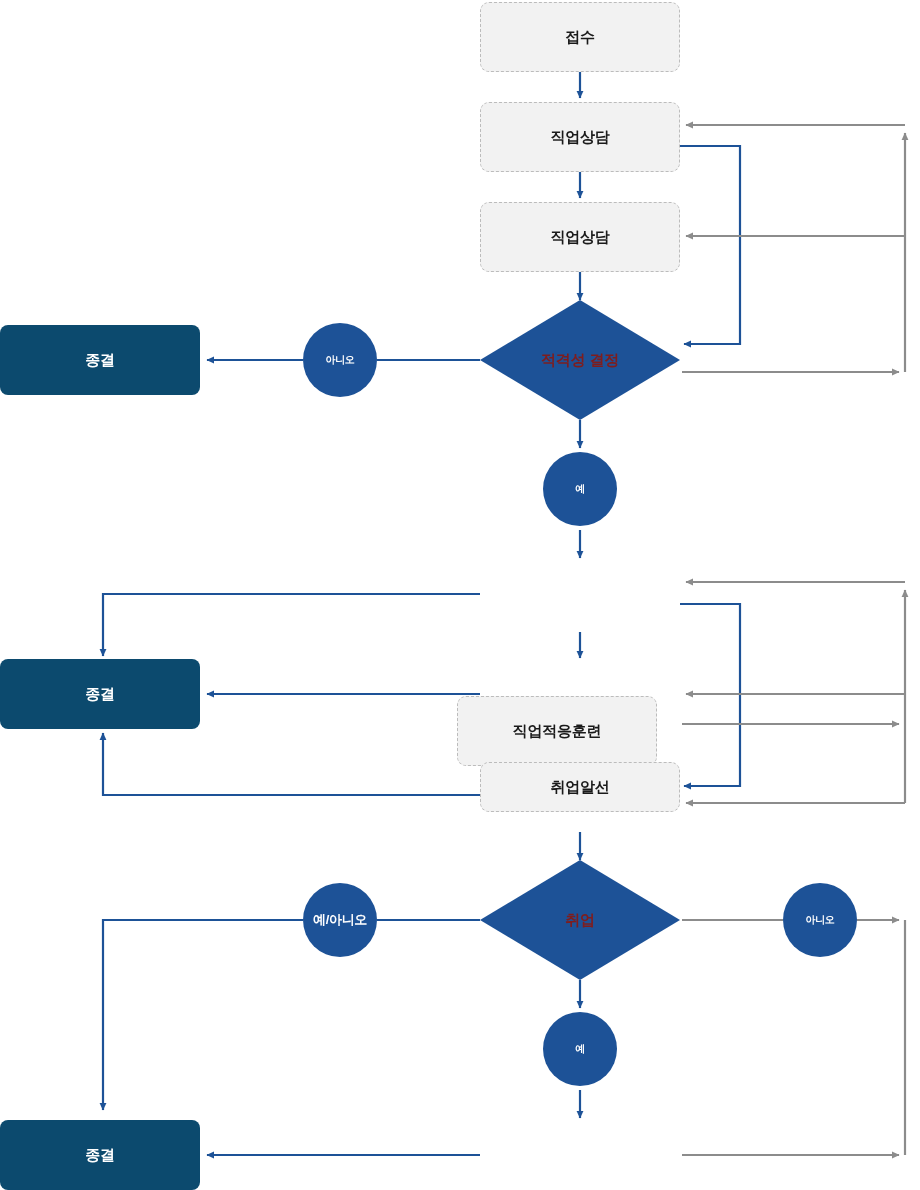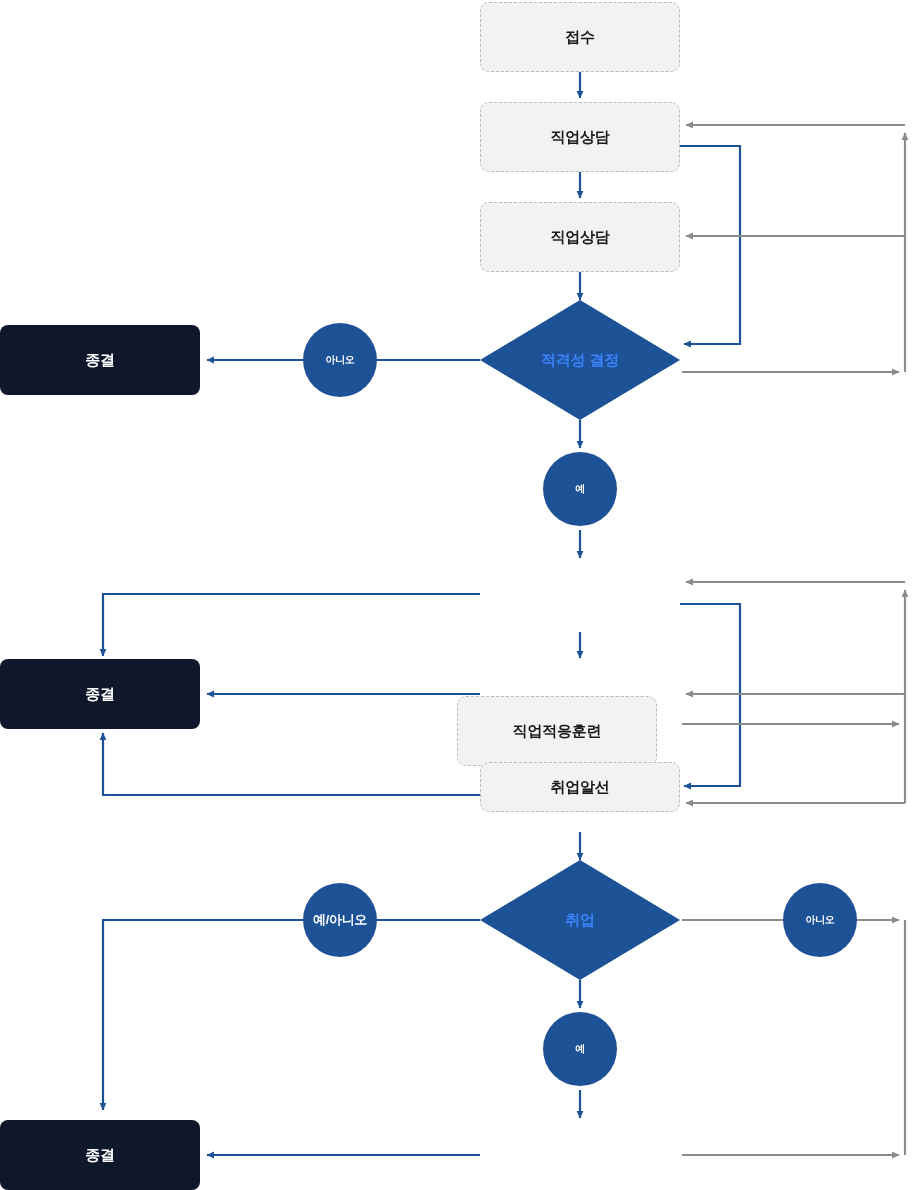--- a/index.html
+++ b/index.html
@@ -39,21 +39,21 @@
     background: #f2f2f2;
     border: 1px dashed #bcbcbc;
     border-radius: 9px;
     color: #1a1a1a;
     font-size: 15px;
     font-weight: bold;
     letter-spacing: -0.2px;
   }
   
   .terminal-box {
-    background: #0f172a;
+    background: #0c4a6e;
     border-radius: 8px;
     color: #ffffff;
     font-size: 15px;
     font-weight: bold;
     letter-spacing: -0.2px;
   }
   
   .decision {
     background: transparent;
   }
@@ -61,21 +61,21 @@
     position: absolute;
     left: 0;
     top: 0;
     width: 100%;
     height: 100%;
     background: #1d5297;
     clip-path: polygon(50% 0%, 100% 50%, 50% 100%, 0% 50%);
   }
   .decision .diamond-label {
     position: relative;
-    color: #3b82f6;
+    color: #7f1d1d;
     font-size: 15px;
     font-weight: bold;
     letter-spacing: -0.2px;
   }
   
   .label-circle {
     background: #1d5297;
     border-radius: 50%;
     color: #ffffff;
     font-size: 10px;

